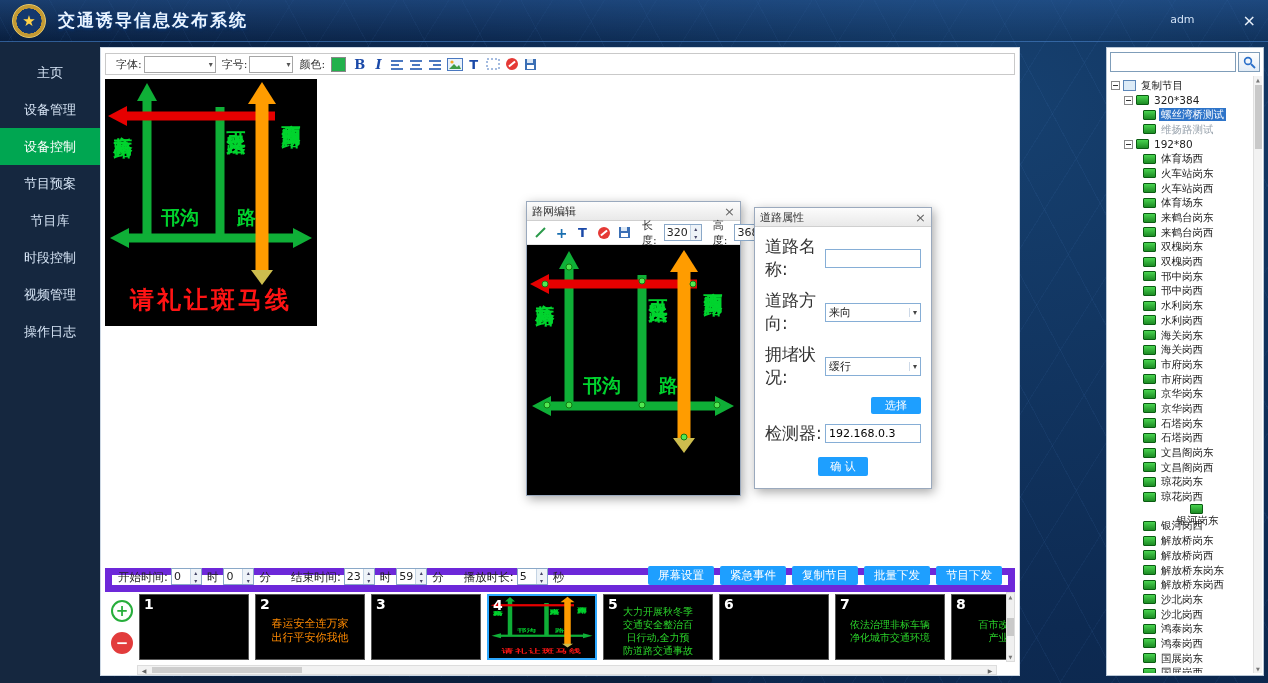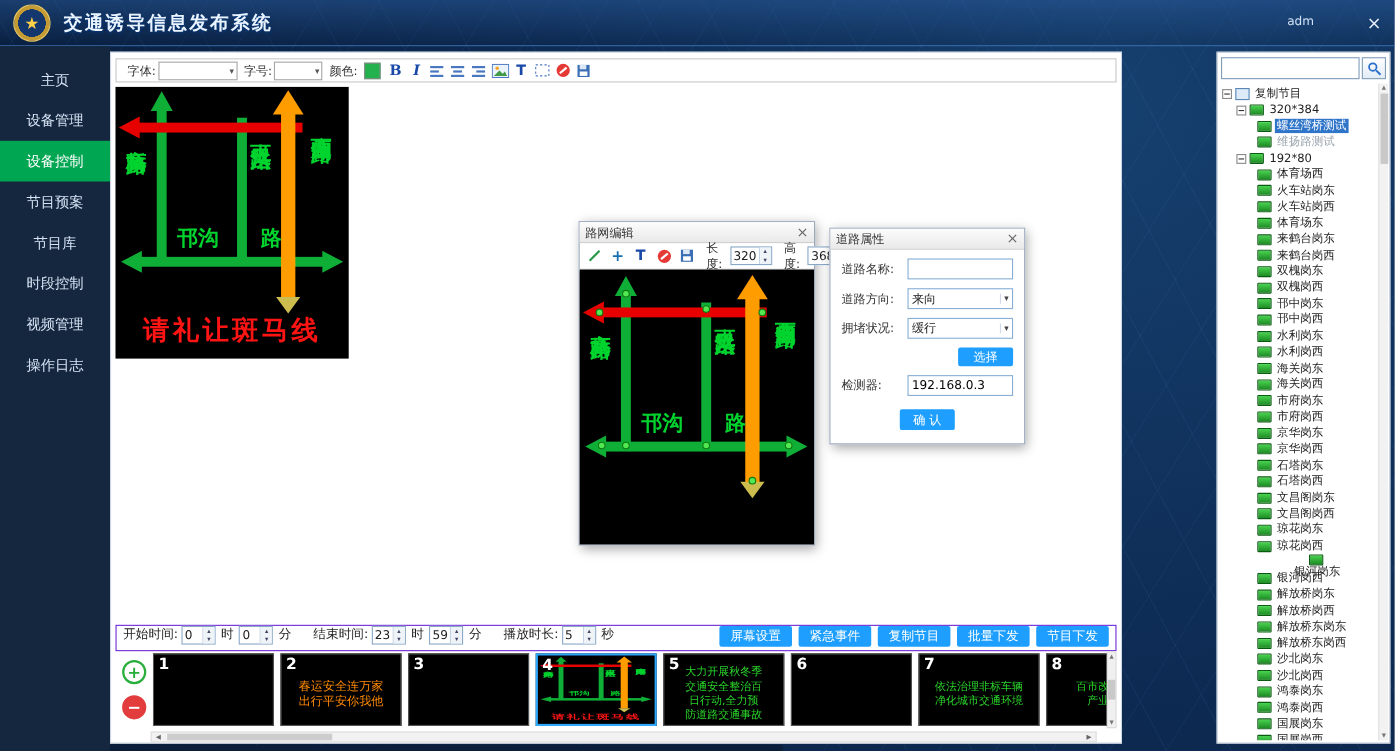--- a/index.html
+++ b/index.html
@@ -58,35 +58,35 @@
 .dialog{position:absolute;background:#fff;border:1px solid #9aa9bd;box-shadow:2px 3px 10px rgba(0,0,0,.35)}
 .road-edit{left:421px;top:123px;width:215px}
 .road-props{left:649px;top:129px;width:178px}
 .dlg-title{height:19px;display:flex;align-items:center;padding:0 5px;background:linear-gradient(#fcfcfc,#e9e9e9);border-bottom:1px solid #cfcfcf;font-size:11px;color:#333}
 .dlg-close{margin-left:auto;color:#666;font-size:13px}
 .dlg-toolbar{height:24px;display:flex;align-items:center;padding:0 4px;border-bottom:1px solid #e3e3e3;gap:2px}
 .dlg-canvas{width:213px;height:250px;background:#000;position:relative;overflow:hidden}
 .dlg-canvas .sign{position:absolute;left:0;top:2px}
 .props-body{padding:8px 10px 10px}
 .prop-row{display:flex;align-items:center;margin-bottom:8px}
-.prop-row label{width:60px;font-size:11px;color:#333;flex:0 0 auto}
+.prop-row label{width:60px;font-size:17px;color:#333;flex:0 0 auto}
 .txt{flex:1;height:19px;border:1px solid #86aed6;font-size:11px;padding:0 3px;font-family:inherit;min-width:0}
 .select{flex:1;height:19px;border:1px solid #86aed6;display:flex;align-items:center;font-size:11px;padding:0 3px;background:#fff}
 .select .arrow{margin-left:auto;font-size:8px;color:#444;border-left:1px solid #cdd9e8;padding-left:3px}
 .prop-row.right{justify-content:flex-end}
 .prop-row.center{justify-content:center;margin-top:12px;margin-bottom:2px}
 .blue-btn{background:#1e9fff;color:#fff;border:none;font-size:11px;height:19px;padding:0 12px;border-radius:2px;font-family:inherit}
 .blue-btn.small{height:17px;padding:0 14px}
 
 .spin{display:inline-flex;height:17px;border:1px solid #8aa8c8;background:#fff;margin:0 3px}
 .spin-val{min-width:18px;padding:0 2px;font-size:11px;display:flex;align-items:center}
 .spin-btns{display:flex;flex-direction:column;width:11px;border-left:1px solid #c5d4e4}
 .spin-btns i{flex:1;font-style:normal;font-size:6px;line-height:7px;text-align:center;color:#446;background:#eef3f8}
 
-.time-bar{position:absolute;left:4px;right:4px;top:520px;height:24px;border:1px solid #6d28d9;display:flex;align-items:flex-start;padding:0 6px;font-size:11.5px}
+.time-bar{position:absolute;left:4px;right:4px;top:520px;height:24px;border:7px solid #6d28d9;display:flex;align-items:flex-end;padding:0 6px;font-size:11.5px}
 .tb-unit{margin:0 2px}
 .gap{width:18px}
 .action-buttons{margin-left:auto;display:flex;gap:6px}
 .bar-btn{height:19px;font-size:11.5px;padding:0 10px}
 
 .thumb-strip{position:absolute;left:4px;right:4px;top:544px;height:70px;display:flex}
 .strip-controls{width:34px;display:flex;flex-direction:column;align-items:center;justify-content:center;gap:10px;flex:0 0 auto}
 .circle-btn{width:22px;height:22px;border-radius:50%;display:flex;align-items:center;justify-content:center;font-size:15px;font-weight:bold;line-height:1}
 .circle-btn.add{border:2px solid #27ae3b;color:#27ae3b;background:#fff}
 .circle-btn.remove{background:#e23c3c;color:#fff;border:2px solid #e23c3c}

